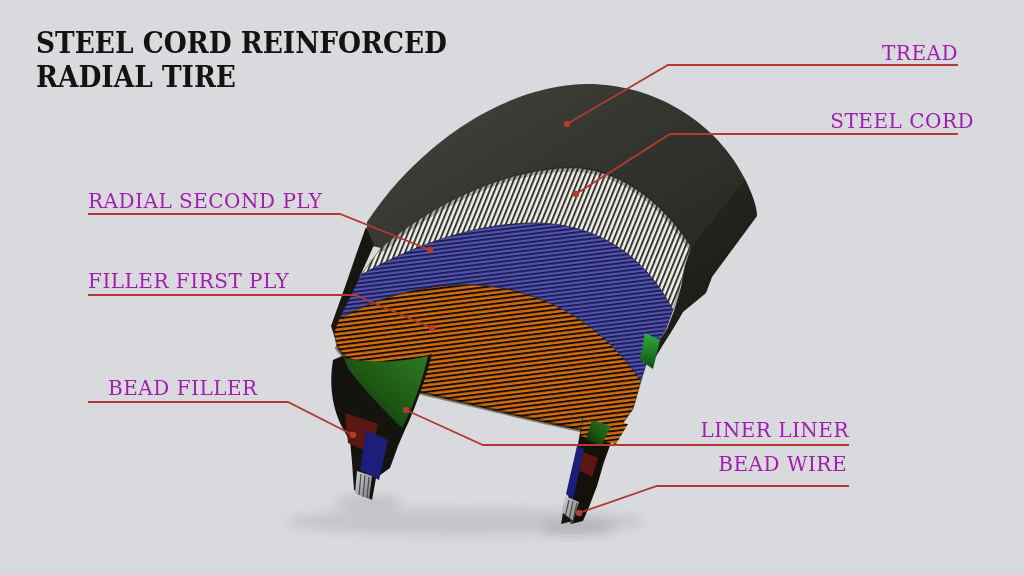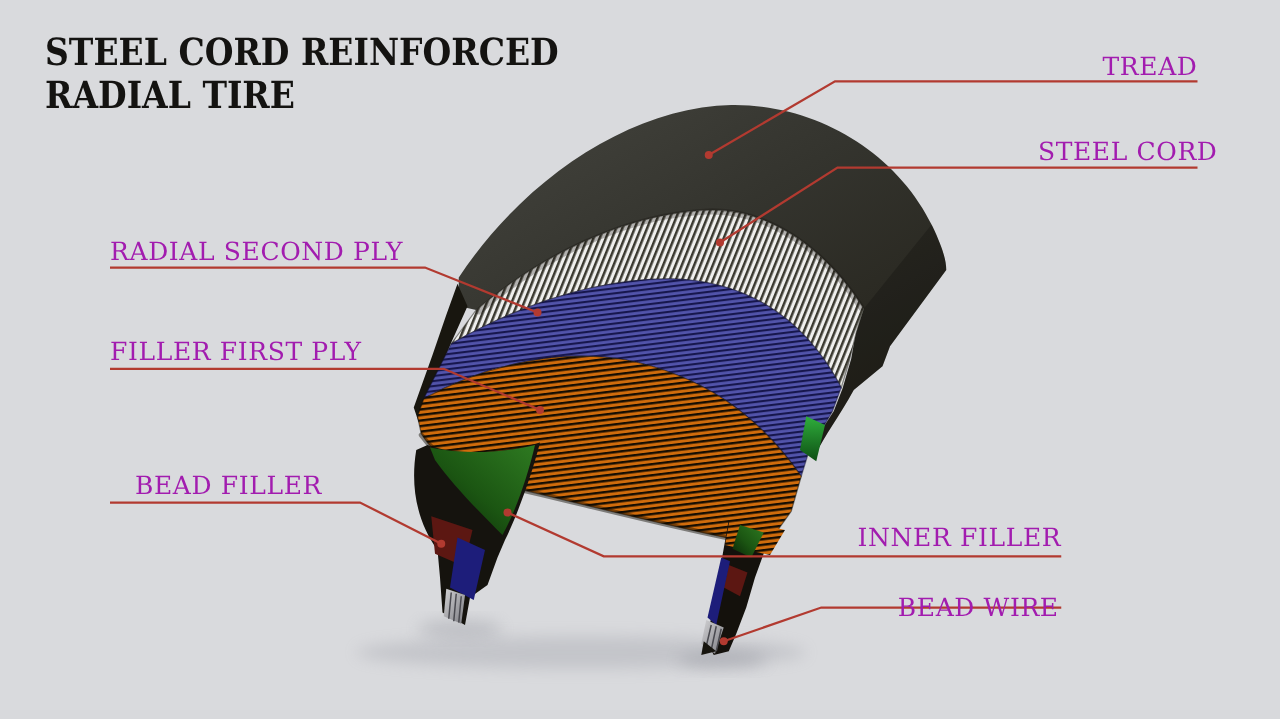--- a/index.html
+++ b/index.html
@@ -142,15 +142,15 @@
   <div class="title">
     <div>STEEL CORD REINFORCED</div>
     <div>RADIAL TIRE</div>
   </div>
 
   <div class="callout-label align-right" style="right:66px;top:43px;">TREAD</div>
   <div class="callout-label align-right" style="right:50px;top:111px;">STEEL CORD</div>
   <div class="callout-label" style="left:88px;top:191px;">RADIAL SECOND PLY</div>
   <div class="callout-label" style="left:88px;top:271px;">FILLER FIRST PLY</div>
   <div class="callout-label" style="left:88px;top:378px;margin-left:20px;">BEAD FILLER</div>
-  <div class="callout-label align-right" style="right:175px;top:420px;">INNER FILLER</div>
-  <div class="callout-label align-right" style="right:177px;top:476px;">BEAD WIRE</div>
+  <div class="callout-label align-right" style="right:175px;top:420px;">LINER LINER</div>
+  <div class="callout-label align-right" style="right:177px;top:454px;">BEAD WIRE</div>
 </div>
 
 </body></html>

